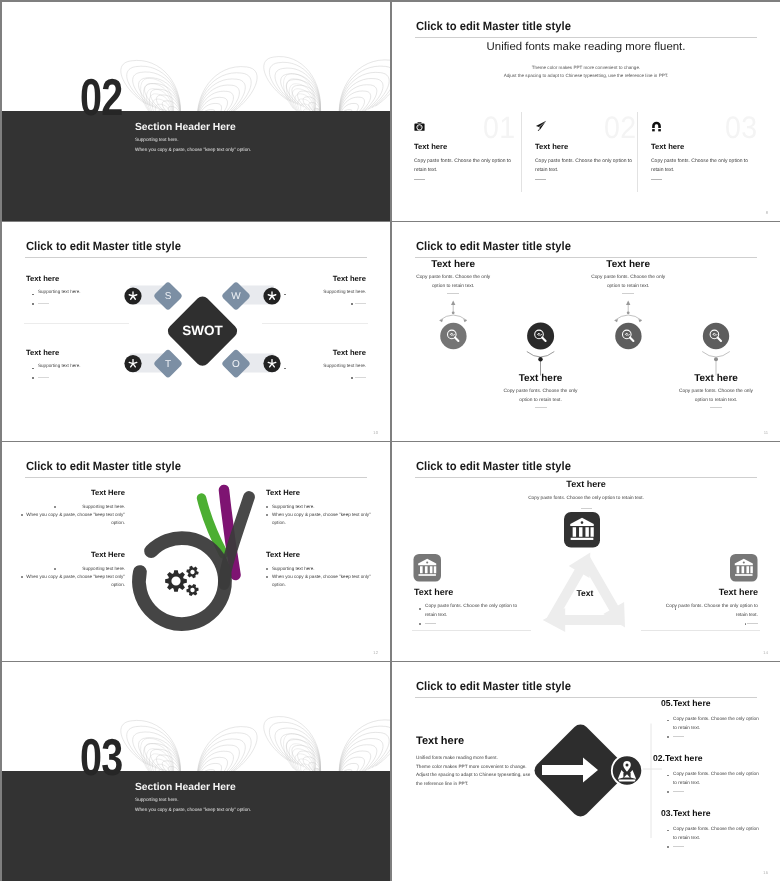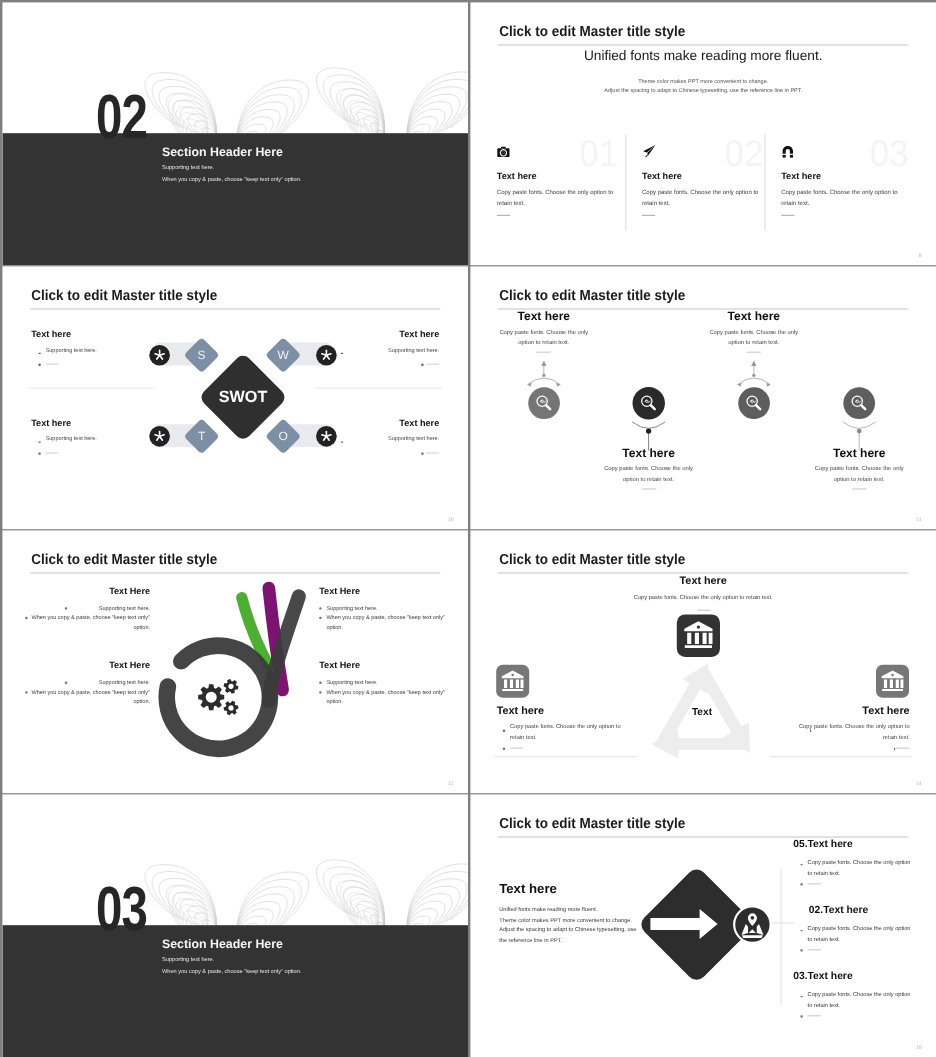--- a/index.html
+++ b/index.html
@@ -546,21 +546,21 @@
       <div>Adjust the spacing to adapt to Chinese typesetting, use</div>
       <div>the reference line in PPT.</div>
     </div>
 
     <div class="al-ih" style="left:269px;top:36px">05.Text here</div>
     <div class="al-dot" style="left:275px;top:57.5px"></div>
     <div class="al-ib" style="left:281px;top:53px">Copy paste fonts. Choose the only option to retain text.</div>
     <div class="al-dot" style="left:275px;top:74px"></div>
     <div class="al-dash" style="left:281px;top:74px"></div>
 
-    <div class="al-ih" style="left:282px;top:91px">02.Text here</div>
+    <div class="al-ih" style="left:261px;top:91px">02.Text here</div>
     <div class="al-dot" style="left:275px;top:112.5px"></div>
     <div class="al-ib" style="left:281px;top:108px">Copy paste fonts. Choose the only option to retain text.</div>
     <div class="al-dot" style="left:275px;top:129px"></div>
     <div class="al-dash" style="left:281px;top:129px"></div>
 
     <div class="al-ih" style="left:269px;top:146px">03.Text here</div>
     <div class="al-dot" style="left:275px;top:167.5px"></div>
     <div class="al-ib" style="left:281px;top:163px">Copy paste fonts. Choose the only option to retain text.</div>
     <div class="al-dot" style="left:275px;top:184px"></div>
     <div class="al-dash" style="left:281px;top:184px"></div>

